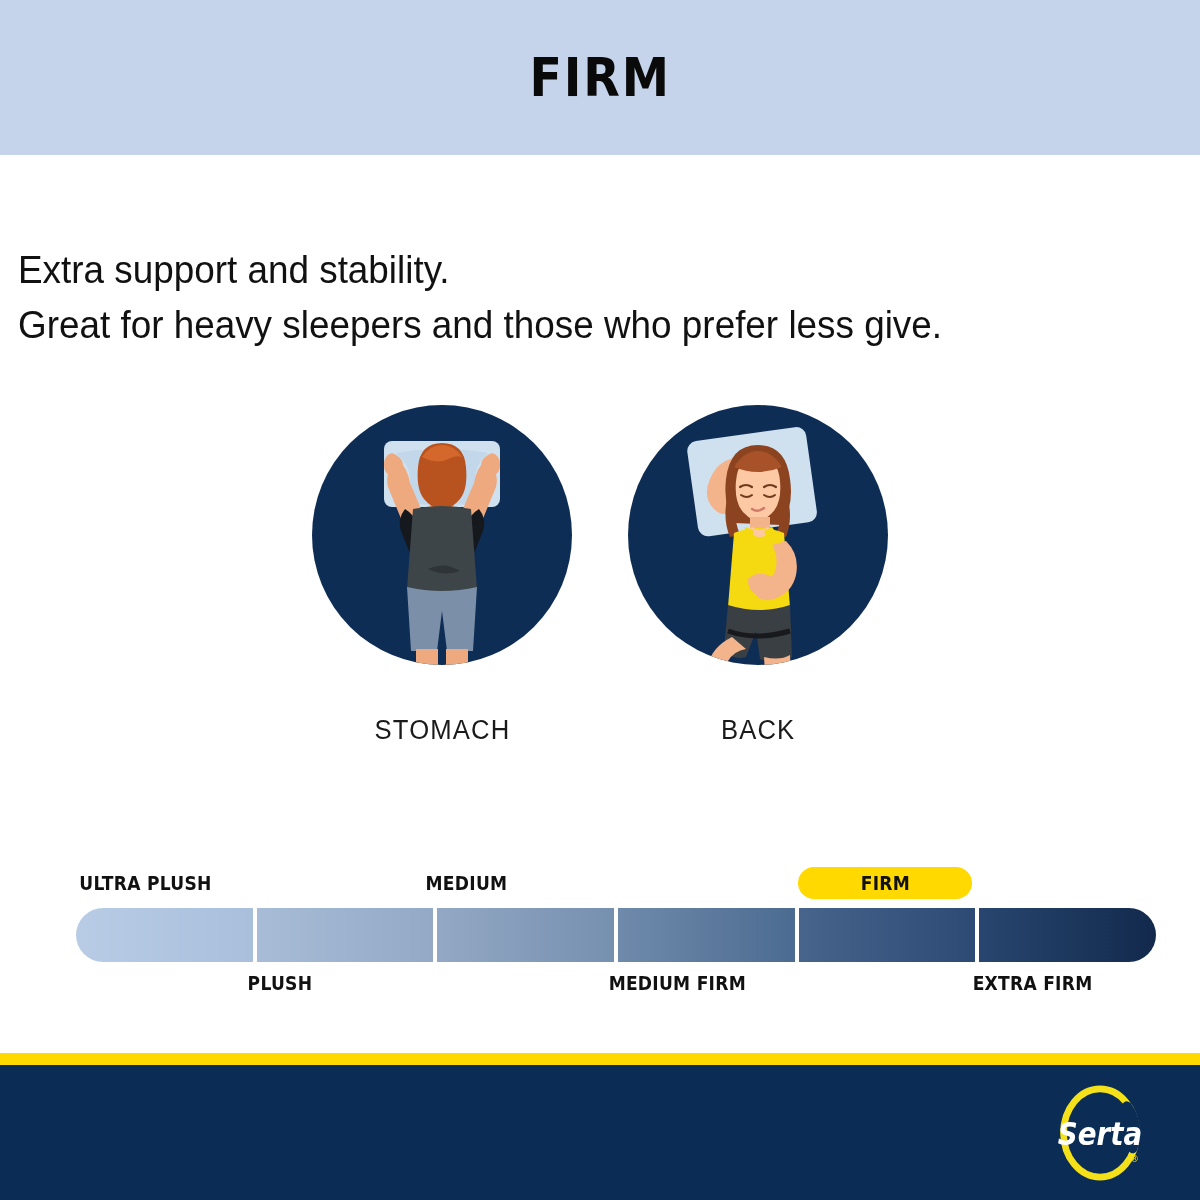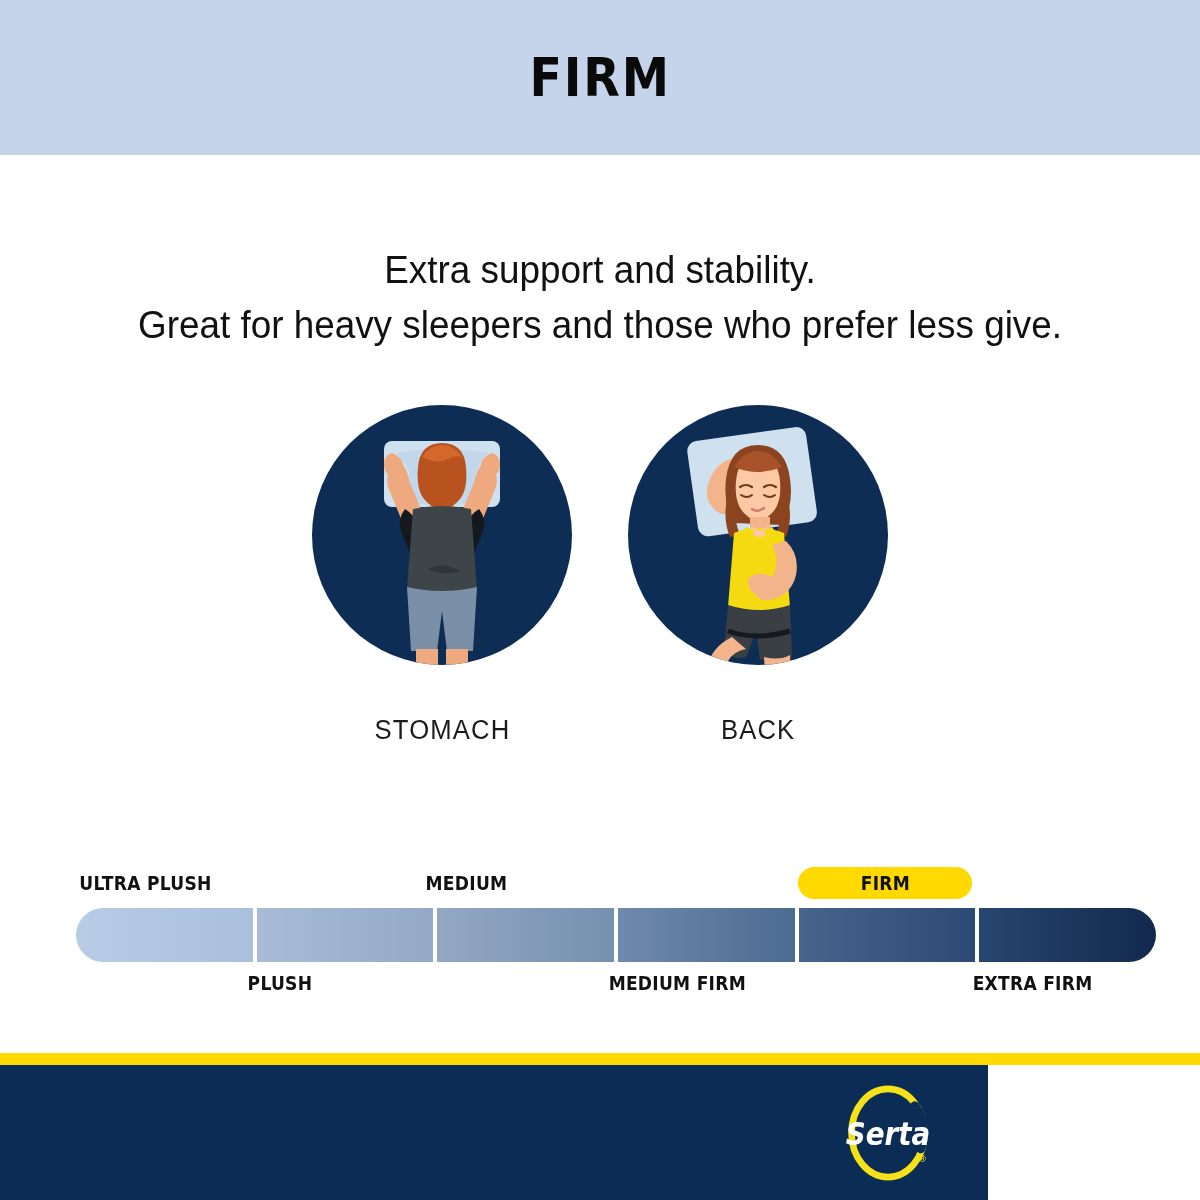--- a/index.html
+++ b/index.html
@@ -37,21 +37,21 @@
     margin: 0;
     transform: scaleX(0.88);
   }
 
   
   .subtitle {
     position: absolute;
     left: 0;
     top: 243px;
     width: 1200px;
-    text-align: center;
+    text-align: left;
     color: #111111;
     font-family: "Liberation Sans", sans-serif;
     font-size: 38px;
     font-weight: 300;
     line-height: 1.45;
   }
   .subtitle span {
     display: block;
     transform: scaleX(0.97);
   }
@@ -155,21 +155,21 @@
     left: 0;
     top: 1053px;
     width: 1200px;
     height: 12px;
     background: #ffd900;
   }
   .footer {
     position: absolute;
     left: 0;
     top: 1065px;
-    width: 988px;
+    width: 1200px;
     height: 135px;
     background: #0a2c55;
   }
   .logo {
     position: absolute;
     right: 52px;
     top: 20px;
     width: 96px;
     height: 96px;
   }

